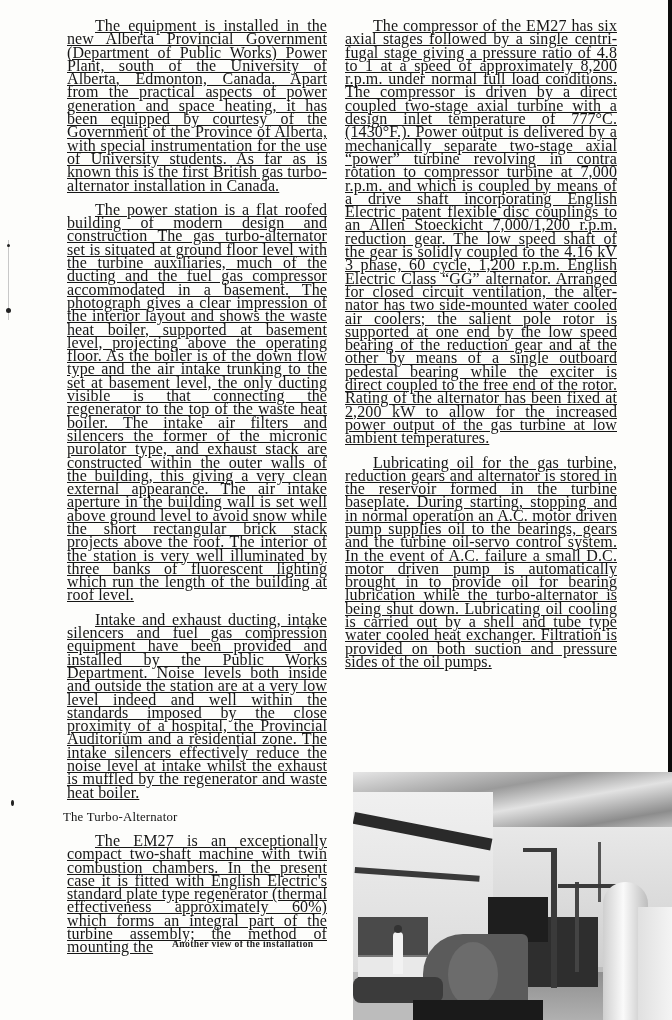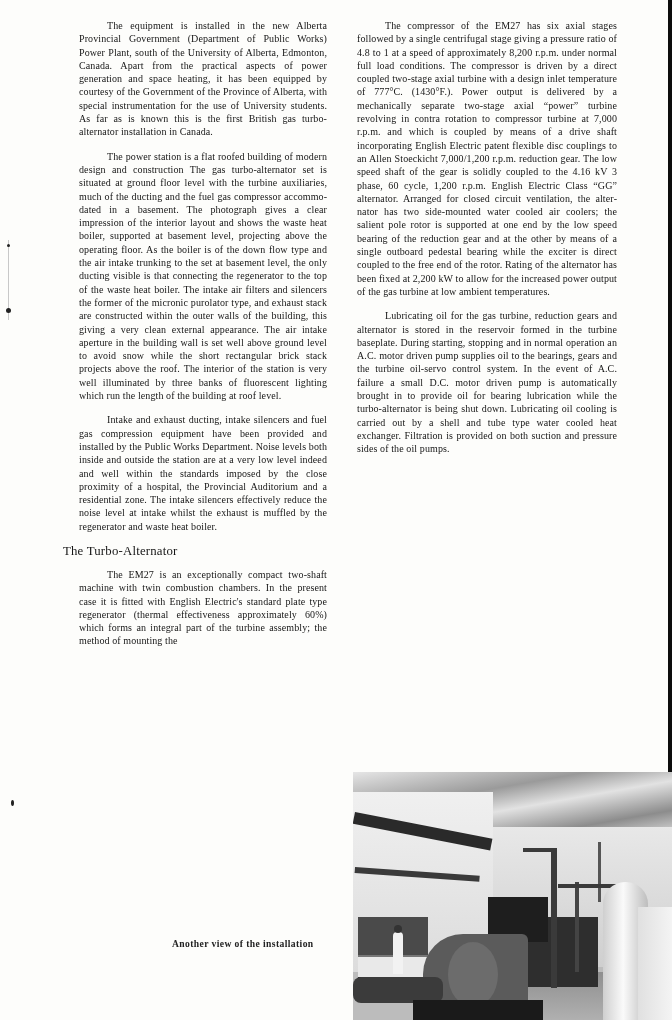--- a/index.html
+++ b/index.html
@@ -9,23 +9,24 @@
     font-family: "Liberation Serif", "DejaVu Serif", serif;
     color: #161616;
   }
   .page-edge {
     position: absolute; top: 0; right: 0; width: 4px; height: 1020px; background: #0d0d0d;
   }
   .col { position: absolute; }
   #col-left { left: 63px; top: 19px; width: 264px; }
   #col-right { left: 341px; top: 19px; width: 276px; }
   p {
-    margin: 0 0 11px 16px; font-size: 10px; line-height: 13.3px;
+    margin: 0 0 11px 4px; font-size: 16px; line-height: 13.3px;
     text-align: justify; text-indent: 28px; hyphens: manual;
     letter-spacing: 0.1px;
+    text-decoration: underline;
   }
   p.first-cont { text-indent: 0; }
   h2 {
     margin: 2px 0 10px 0; font-size: 12.8px; line-height: 14px; font-weight: normal;
     font-family: "Liberation Serif", serif; letter-spacing: 0.2px;
   }
   #caption {
     position: absolute; left: 172px; top: 938px; font-size: 9.6px; letter-spacing: 0.4px;
     color: #222;
     font-weight: bold;

